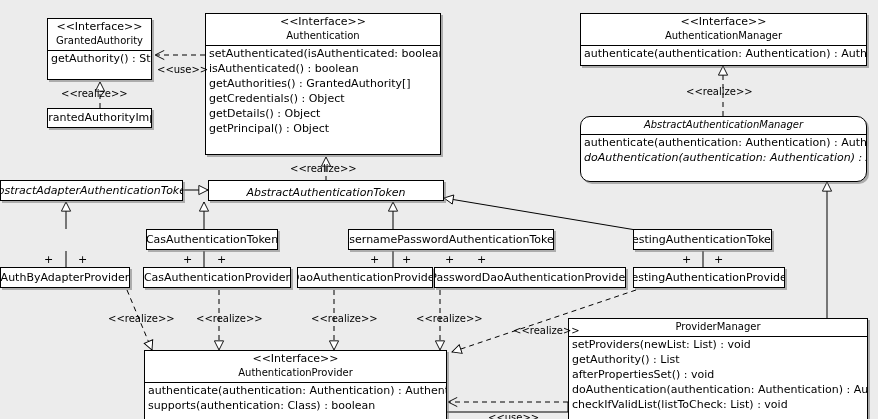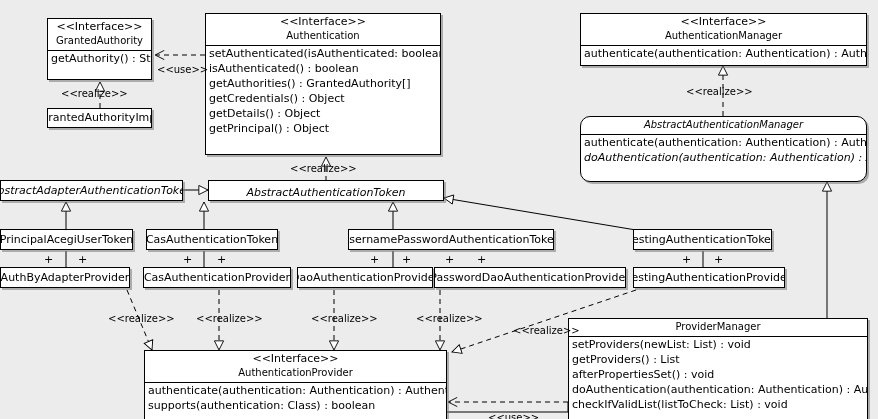--- a/index.html
+++ b/index.html
@@ -184,23 +184,20 @@
   </div>
 
   <div class="simple abs" style="left:0px;top:172px;width:183px;height:21px;">
     <span>AbstractAdapterAuthenticationToken</span>
   </div>
 
   <div class="simple abs" style="left:208px;top:172px;width:236px;height:21px;align-items:flex-end;">
     <span>AbstractAuthenticationToken</span>
   </div>
 
-  <div class="simple" style="left:0px;top:221px;width:133px;height:21px;">
-    <span>PrincipalAcegiUserToken</span>
-  </div>
 
   <div class="simple" style="left:146px;top:221px;width:132px;height:21px;">
     <span>CasAuthenticationToken</span>
   </div>
 
   <div class="simple" style="left:348px;top:221px;width:206px;height:21px;">
     <span>UsernamePasswordAuthenticationToken</span>
   </div>
 
   <div class="simple" style="left:633px;top:221px;width:139px;height:21px;">
@@ -239,21 +236,21 @@
     </div>
   </div>
 
   <div class="box" style="left:568px;top:310px;width:300px;height:109px;">
     <div class="hdr">
       <div class="cname">ProviderManager</div>
     </div>
     <div class="sep"></div>
     <div class="ops">
       <div class="op">setProviders(newList: List) : void</div>
-      <div class="op">getProviders() : List</div>
+      <div class="op">getAuthority() : List</div>
       <div class="op">afterPropertiesSet() : void</div>
       <div class="op">doAuthentication(authentication: Authentication) : Authentication</div>
       <div class="op">checkIfValidList(listToCheck: List) : void</div>
     </div>
   </div>
 
   <div class="elabel" style="left:157px;top:56px;">&lt;&lt;use&gt;&gt;</div>
 
   <div class="elabel" style="left:61px;top:80px;">&lt;&lt;realize&gt;&gt;</div>
 

